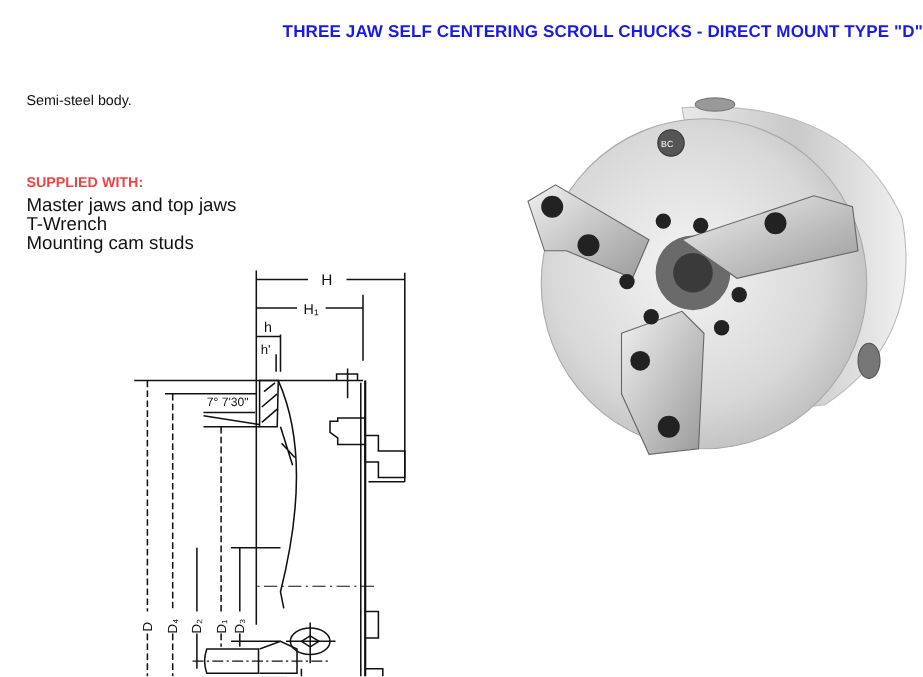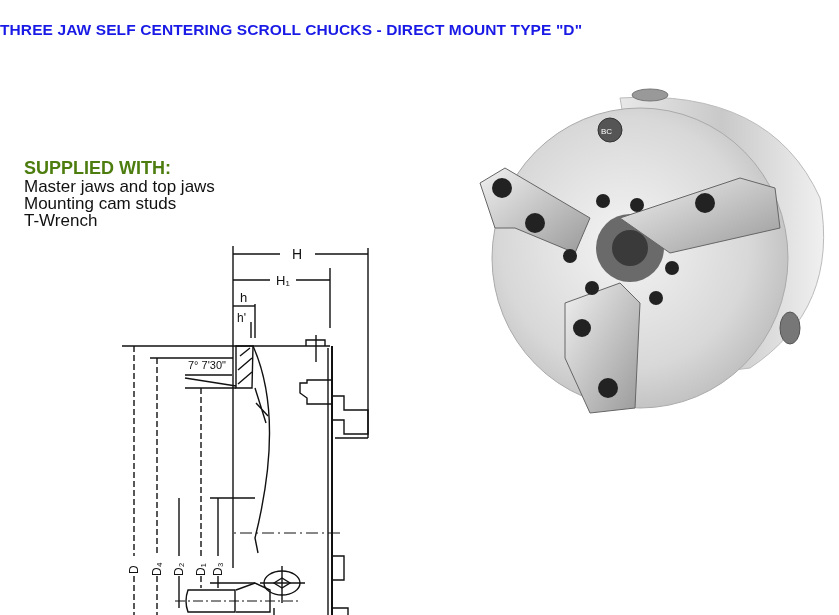--- a/index.html
+++ b/index.html
@@ -1,42 +1,43 @@
 <!DOCTYPE html>
 <html><head>
 <meta charset="utf-8">
 <style>
   html, body { margin: 0; padding: 0; background: #ffffff; }
   body { width: 839px; height: 615px; position: relative; overflow: hidden;
          font-family: "Liberation Sans", sans-serif; color: #111; }
-  .title { position: absolute; left: 0; top: 20px; width: 839px; text-align: left;
+  .title { position: absolute; left: 0; top: 20px; width: 839px; text-align: right;
            color: #1a1ae6; font-weight: bold; font-size: 15.5px; line-height: 20px; letter-spacing: 0.1px; }
   .desc { position: absolute; left: 24px; top: 82px; font-size: 13px; line-height: 17.5px; color: #111; }
   .desc p { margin: 0; }
-  .supplied-heading { position: absolute; left: 24px; top: 158px; color: #4d7c0f; font-weight: bold; font-size: 18px; }
+  .supplied-heading { position: absolute; left: 24px; top: 158px; color: #ef4444; font-weight: bold; font-size: 13px; }
   .supplied-list { position: absolute; left: 24px; top: 178px; font-size: 17px; line-height: 17px; margin: 0; padding: 0; list-style: none; }
   .diagram { position: absolute; left: 110px; top: 238px; width: 300px; height: 377px; }
   .photo { position: absolute; left: 470px; top: 78px; width: 375px; height: 340px; }
   svg text { font-family: "Liberation Sans", sans-serif; }
 </style>
 </head>
 <body>
 
 <div class="title">
   <div>THREE JAW SELF CENTERING SCROLL CHUCKS - DIRECT MOUNT TYPE "D"</div>
 </div>
 
 <div class="desc">
+  <p>Semi-steel body.</p>
 </div>
 
 <div class="supplied-heading">SUPPLIED WITH:</div>
 <ul class="supplied-list">
   <li>Master jaws and top jaws</li>
+  <li>T-Wrench</li>
   <li>Mounting cam studs</li>
-  <li>T-Wrench</li>
 </ul>
 
 <div class="diagram">
   <svg width="300" height="377" viewBox="0 0 300 377" fill="none" stroke="#111" stroke-width="1.4">
 
     <line x1="123" y1="8" x2="123" y2="330"></line>
     <line x1="258" y1="10" x2="258" y2="176"></line>
     <line x1="123" y1="16" x2="170" y2="16"></line>
     <line x1="205" y1="16" x2="258" y2="16"></line>
     <text x="182" y="21" font-size="14" fill="#111" stroke="none">H</text>

